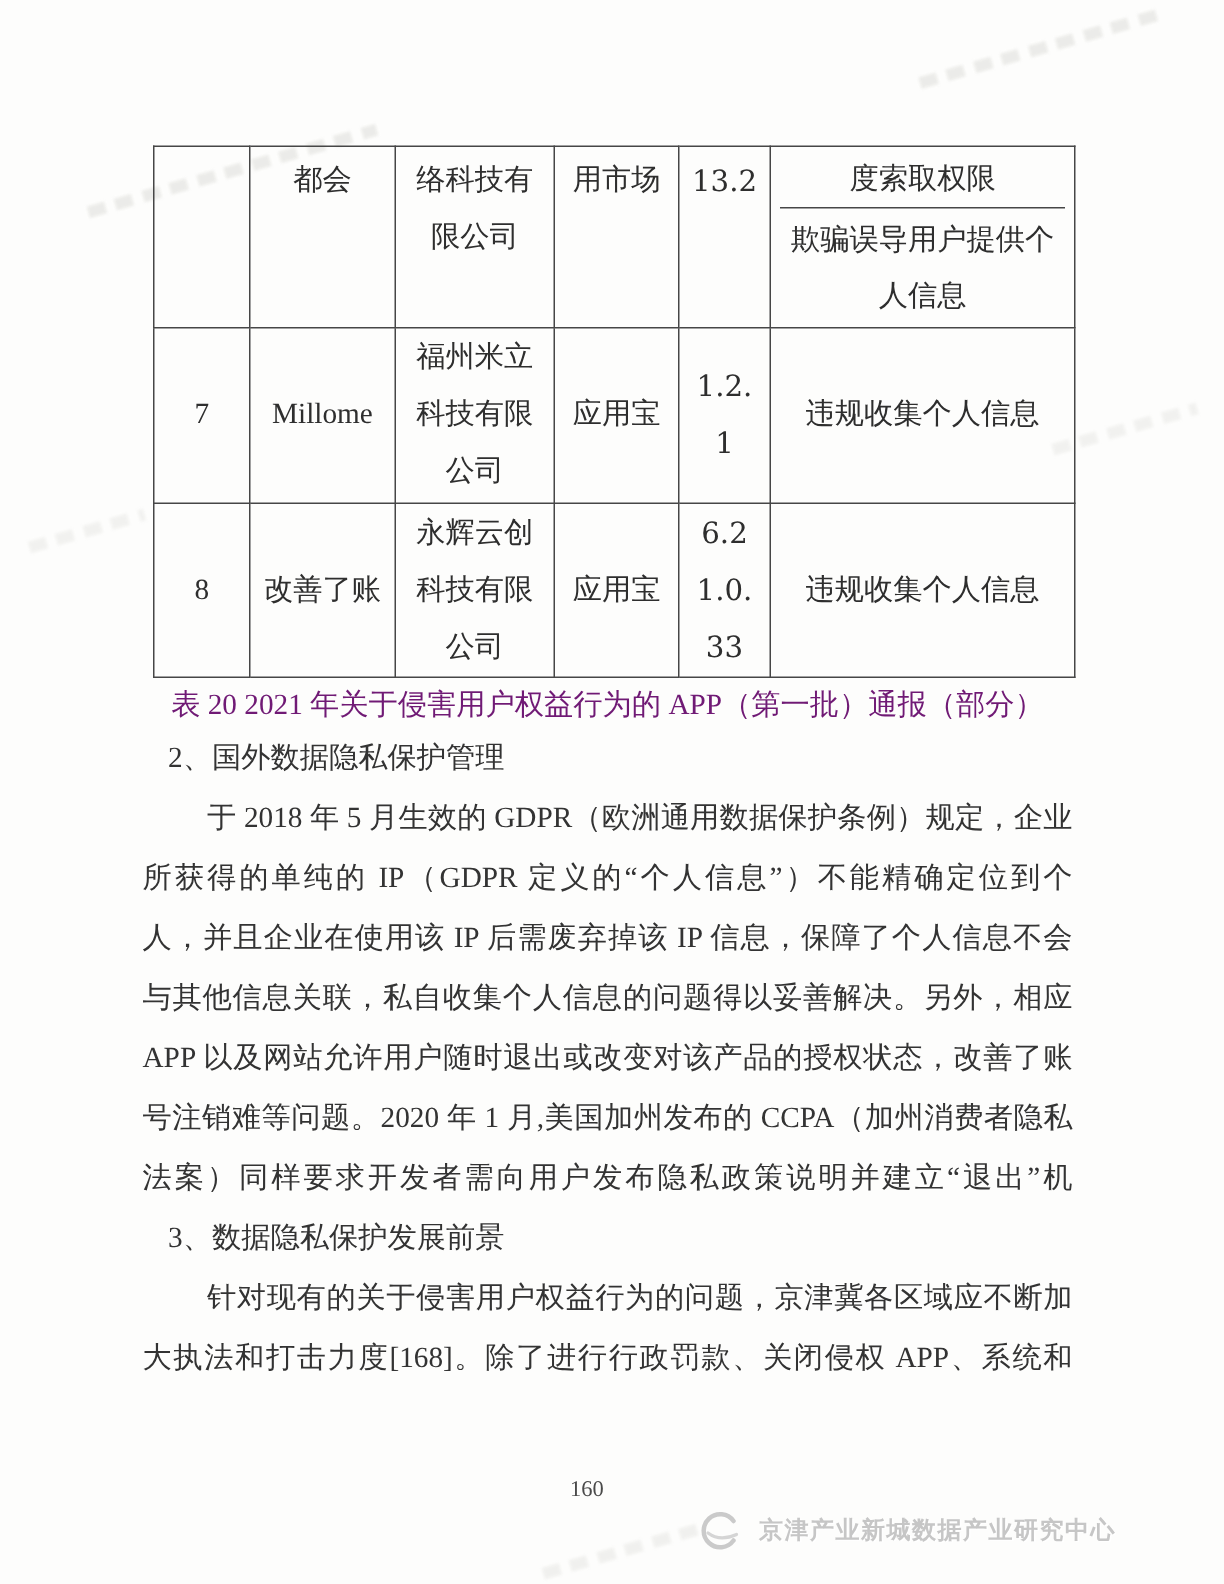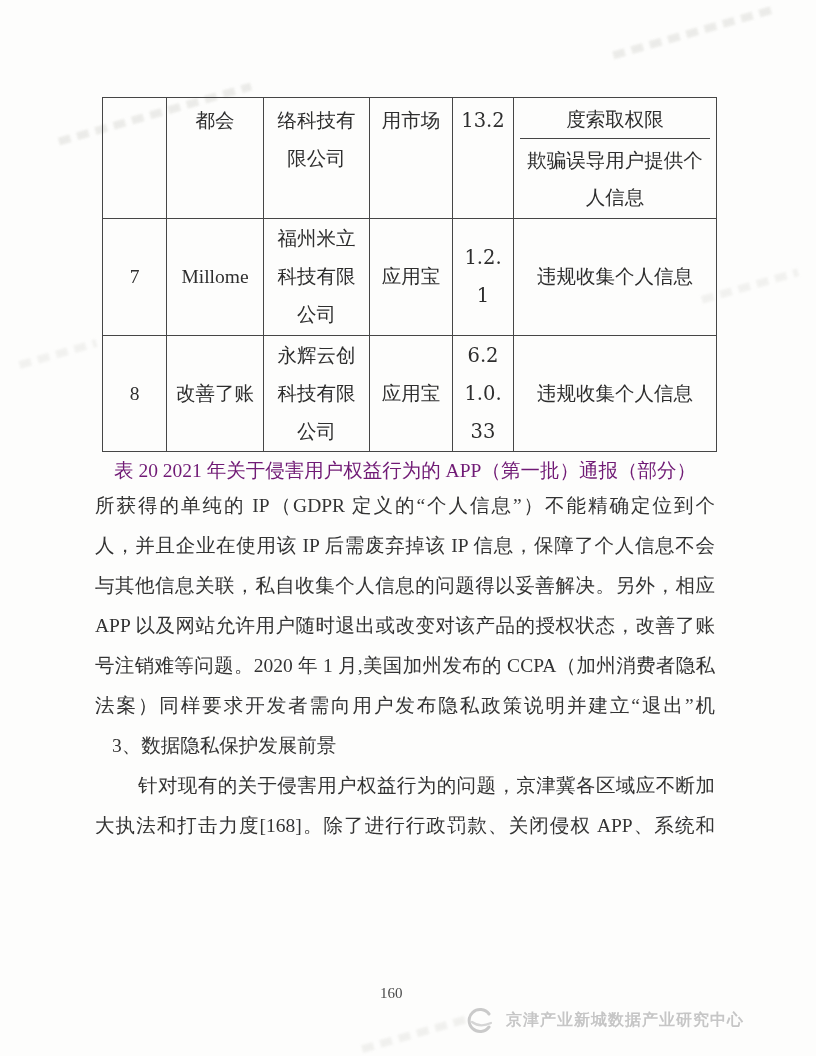--- a/index.html
+++ b/index.html
@@ -144,20 +144,22 @@
           <td class="brk">永辉云创科技有限公司</td>
           <td>应用宝</td>
           <td class="ver">6.21.0.33</td>
           <td class="brk">违规收集个人信息</td>
         </tr>
       </tbody>
     </table>
 
     <div class="caption">表 20 2021 年关于侵害用户权益行为的 APP（第一批）通报（部分）</div>
 
+    <div class="heading">2、国外数据隐私保护管理</div>
+    <div class="line indent full">于 2018 年 5 月生效的 GDPR（欧洲通用数据保护条例）规定，企业</div>
     <div class="line full">所获得的单纯的 IP（GDPR 定义的“个人信息”）不能精确定位到个</div>
     <div class="line full">人，并且企业在使用该 IP 后需废弃掉该 IP 信息，保障了个人信息不会</div>
     <div class="line full">与其他信息关联，私自收集个人信息的问题得以妥善解决。另外，相应</div>
     <div class="line full">APP 以及网站允许用户随时退出或改变对该产品的授权状态，改善了账</div>
     <div class="line full">号注销难等问题。2020 年 1 月,美国加州发布的 CCPA（加州消费者隐私</div>
     <div class="line full">法案）同样要求开发者需向用户发布隐私政策说明并建立“退出”机</div>
 
     <div class="heading">3、数据隐私保护发展前景</div>
     <div class="line indent full">针对现有的关于侵害用户权益行为的问题，京津冀各区域应不断加</div>
     <div class="line full">大执法和打击力度[168]。除了进行行政罚款、关闭侵权 APP、系统和</div>

